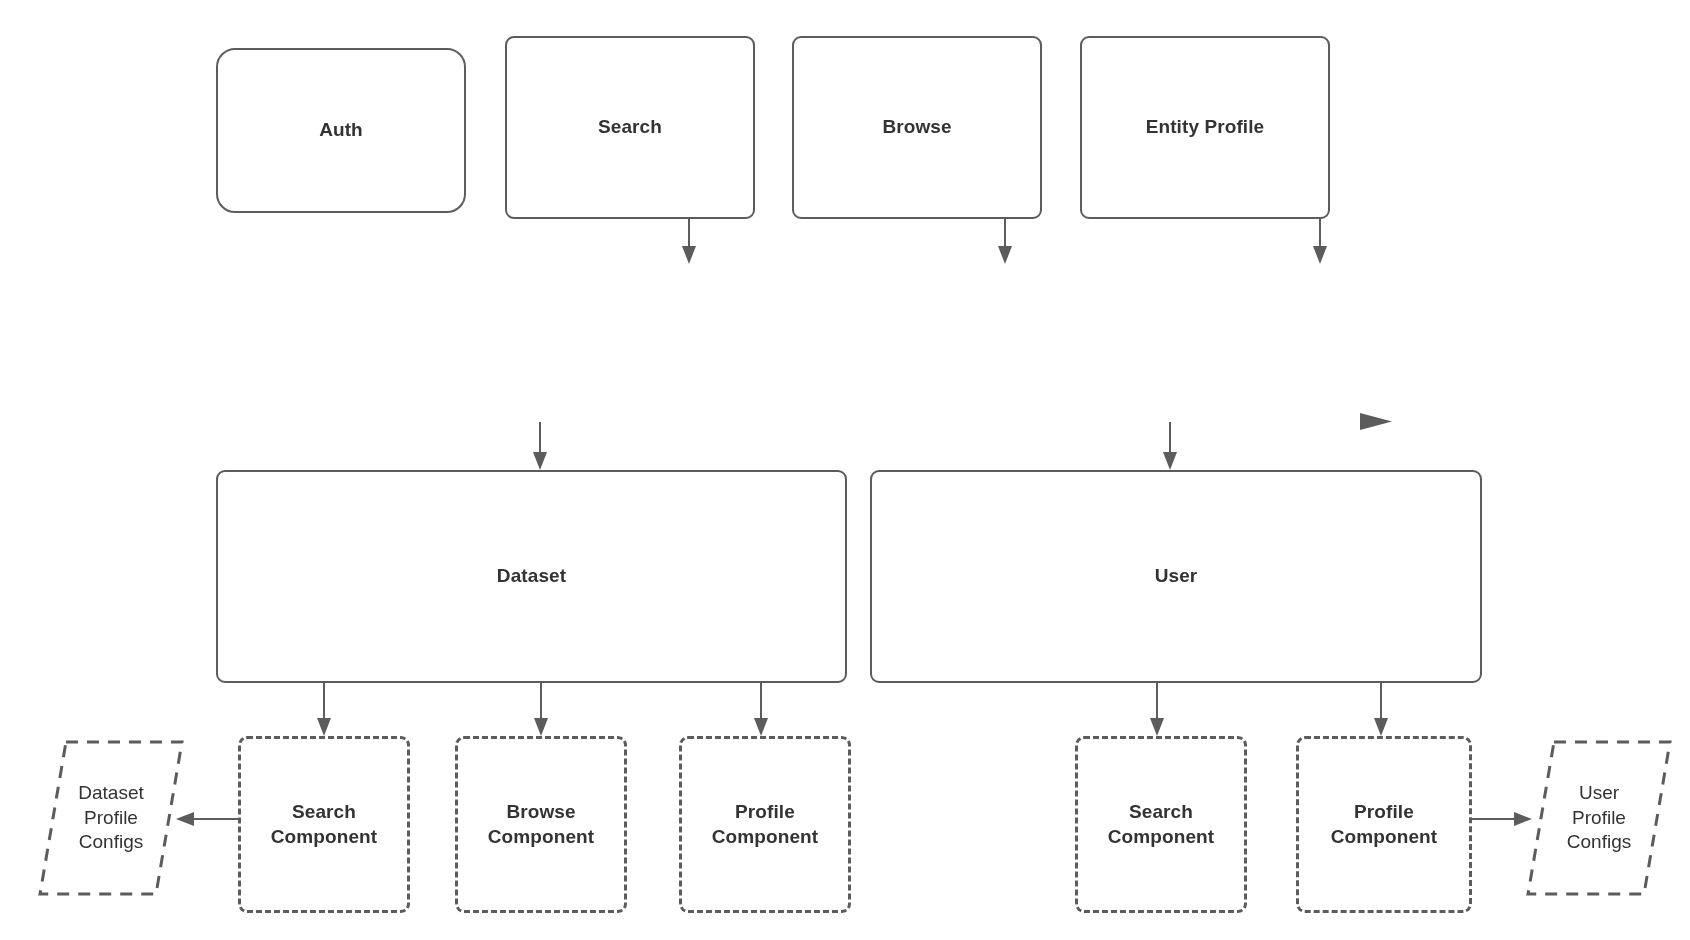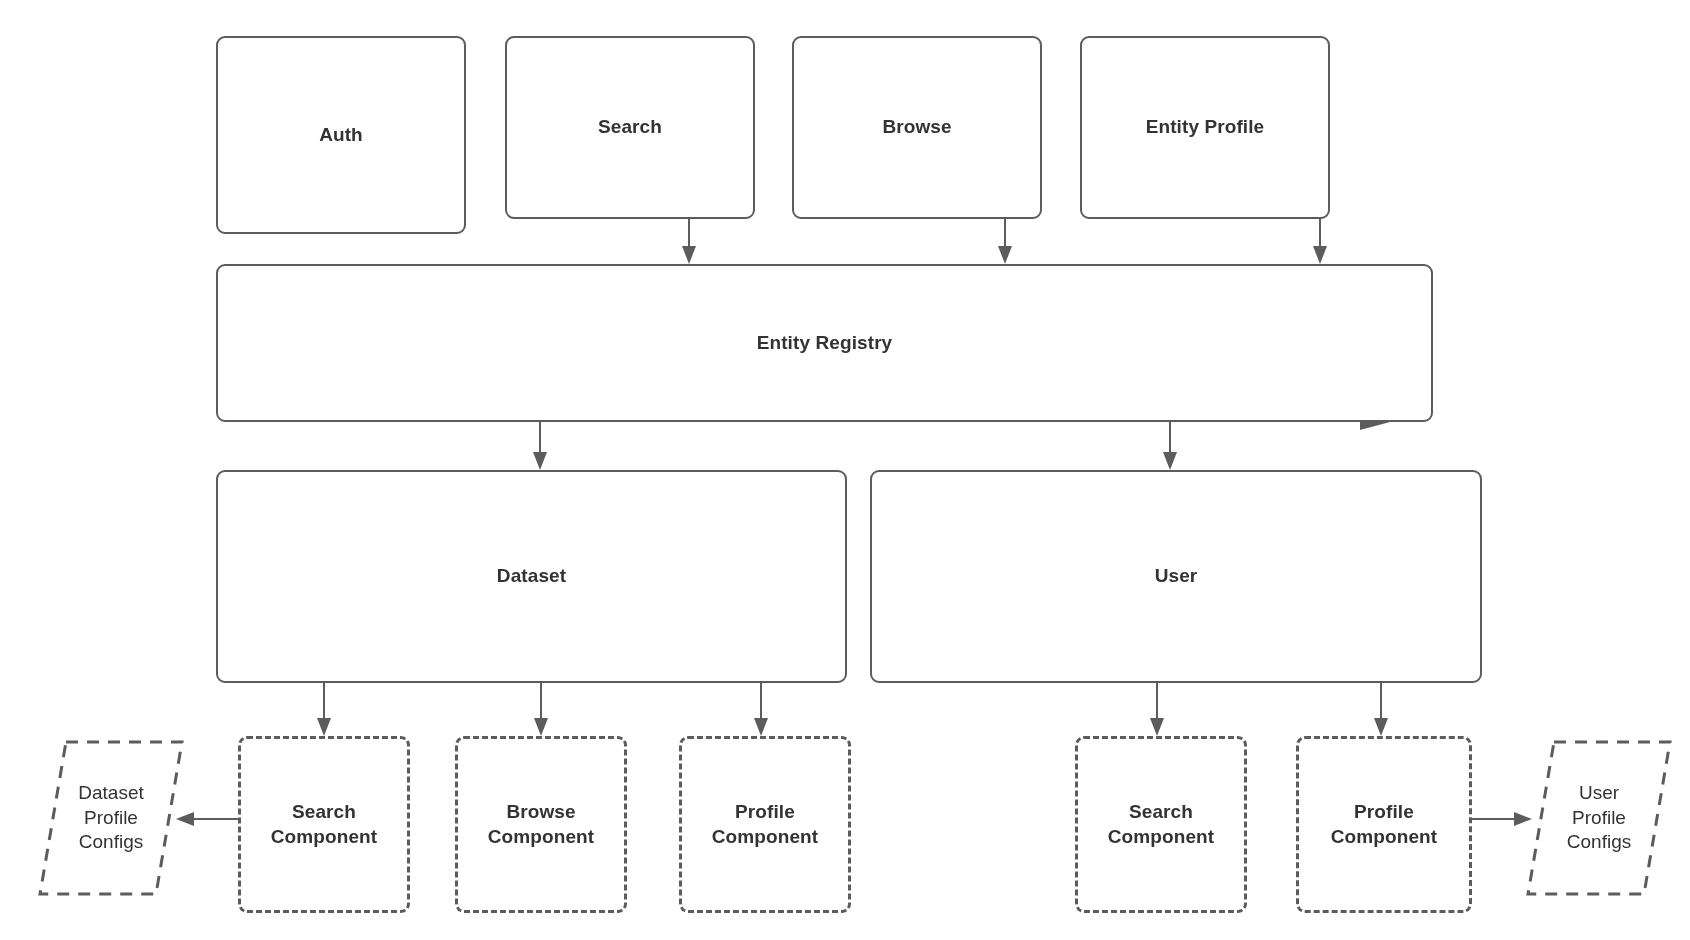--- a/index.html
+++ b/index.html
@@ -166,39 +166,36 @@
       <path class="edge-path" d="M 238 819 L 190 819"></path>
       <polygon class="edge-head" points="176,819 194,812 194,826"></polygon>
     </g>
 
     <g>
       <path class="edge-path" d="M 1472 819 L 1518 819"></path>
       <polygon class="edge-head" points="1532,819 1514,812 1514,826"></polygon>
     </g>
   </svg>
 
-  <div class="node solid" style="left:216px; top:36px; width:250px; height:198px;">
+  <div class="node solid" style="left:216px; top:48px; width:250px; height:165px;border-radius:19px;">
     <span class="node-label">Auth</span>
   </div>
 
   <div class="node solid" style="left:505px; top:36px; width:250px; height:183px;">
     <span class="node-label">Search</span>
   </div>
 
   <div class="node solid" style="left:792px; top:36px; width:250px; height:183px;">
     <span class="node-label">Browse</span>
   </div>
 
   <div class="node solid" style="left:1080px; top:36px; width:250px; height:183px;justify-content:center;">
     <span class="node-label">Entity Profile</span>
   </div>
 
-  <div class="node solid" style="left:216px; top:264px; width:1217px; height:158px;">
-    <span class="node-label">Entity Registry</span>
-  </div>
 
   <div class="node solid" style="left:216px; top:470px; width:631px; height:213px;">
     <span class="node-label">Dataset</span>
   </div>
 
   <div class="node solid" style="left:870px; top:470px; width:612px; height:213px;">
     <span class="node-label">User</span>
   </div>
 
   <div class="node dashed" style="left:238px; top:736px; width:172px; height:177px;">

